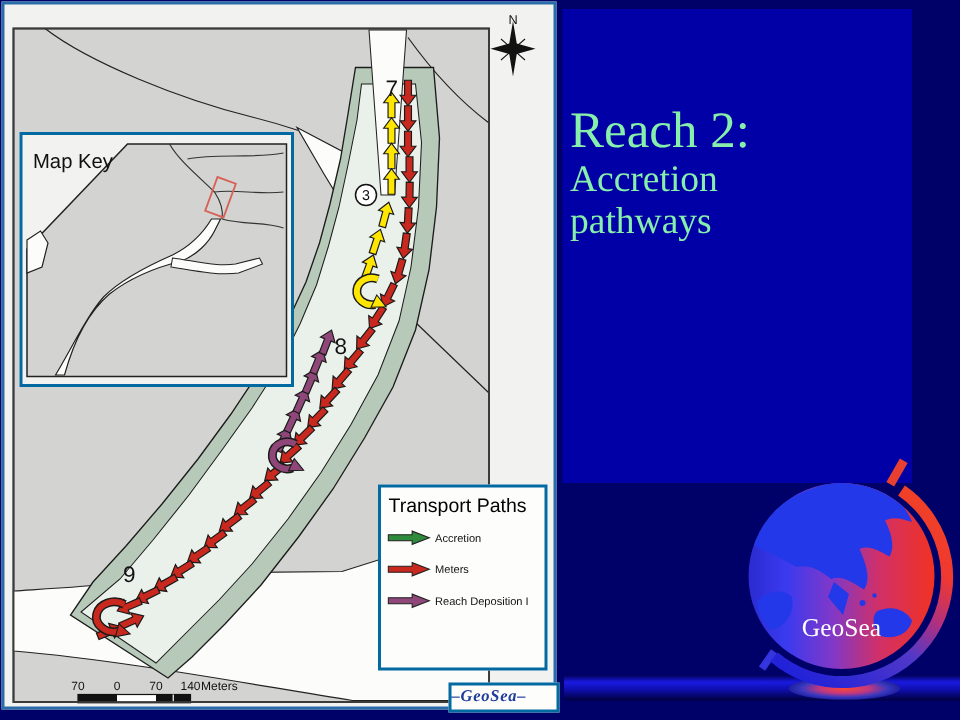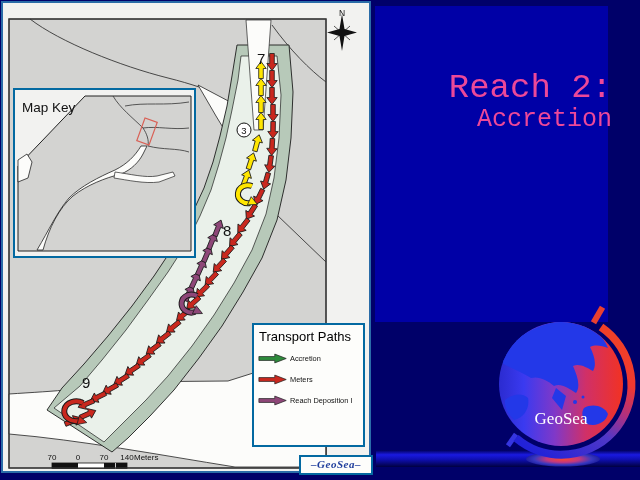--- a/index.html
+++ b/index.html
@@ -2,53 +2,54 @@
 <html><head>
 <meta charset="utf-8">
 <style>
   html,body{margin:0;padding:0;background:#000;}
   #stage{position:relative;width:640px;height:480px;overflow:hidden;
          background:#000069;font-family:"Liberation Sans",sans-serif;}
   
   #accent-panel{position:absolute;left:375px;top:6px;width:233px;height:316px;background:#0000A6;}
   #bottom-stripe{position:absolute;left:376px;top:450px;right:0;height:17px;
       background:linear-gradient(180deg,#000058 0%,#1a1ae0 28%,#0f0fb2 55%,#000040 100%);}
-  #slide-title{position:absolute;left:380px;top:70px;width:232px;text-align:right;
-      color:#ec4899;font-family:Liberation Mono, monospace;}
+  #slide-title{position:absolute;left:380px;top:70px;width:232px;text-align:left;
+      color:#86efac;font-family:Liberation Serif, serif;}
   #slide-title .t1{font-size:34px;line-height:36px;}
   #slide-title .t2{font-size:25px;line-height:28px;}
   
   #map-panel{position:absolute;left:1px;top:1px;width:370px;height:472px;box-sizing:border-box;
       background:#F2F2F0;border:2px solid #2A6CA8;}
   #map-panel svg{position:absolute;left:0;top:0;}
   .boxed{position:absolute;box-sizing:border-box;border:2px solid #0369a1;background:#FDFDFB;}
   #map-key-inset{left:13px;top:88px;width:183px;height:170px;background:#F2F2F0;}
   #legend-box{left:252px;top:323px;width:113px;height:124px;padding:3px 3px 0 4px;}
   #legend-box .legend-title{font-size:13px;color:#000000;margin:1px 0 4px 1px;white-space:nowrap;}
   .legend-row{display:flex;align-items:center;height:21px;}
   .legend-row svg{flex:0 0 auto;}
   .legend-row span{font-size:7.4px;color:#111;padding-left:2px;white-space:nowrap;text-align:right;}
-  #credit-box{left:299px;top:455px;width:74px;height:20px;text-align:center;
+  #credit-box{left:299px;top:455px;width:74px;height:20px;
       font-family:"Liberation Serif",serif;font-style:italic;font-weight:bold;
       font-size:11px;line-height:15px;color:#1E3D9C;letter-spacing:0.5px;}
   #globe{position:absolute;left:490px;top:296px;}
   text{font-family:"Liberation Sans",sans-serif;}
   .serif-text{font-family:"Liberation Serif",serif;}
 </style>
 </head>
 <body>
 
 <div id="stage">
 
   <div id="accent-panel"></div>
   <div id="bottom-stripe"></div>
 
   <div id="slide-title">
     <div class="t1">Reach 2:</div>
     <div class="t2">Accretion</div>
+    <div class="t2">pathways</div>
   </div>
 
   <svg id="globe" width="150" height="176" viewBox="490 296 150 176">
     <defs>
       <linearGradient id="sphereGrad" gradientUnits="userSpaceOnUse" x1="499" y1="384" x2="623" y2="384">
         <stop offset="0" stop-color="#2B2BD0"></stop>
           <stop offset="0.2" stop-color="#3A3AF0"></stop>
         <stop offset="0.45" stop-color="#8038C8"></stop>
           <stop offset="0.7" stop-color="#D03068"></stop>
         <stop offset="1" stop-color="#F23222"></stop>

